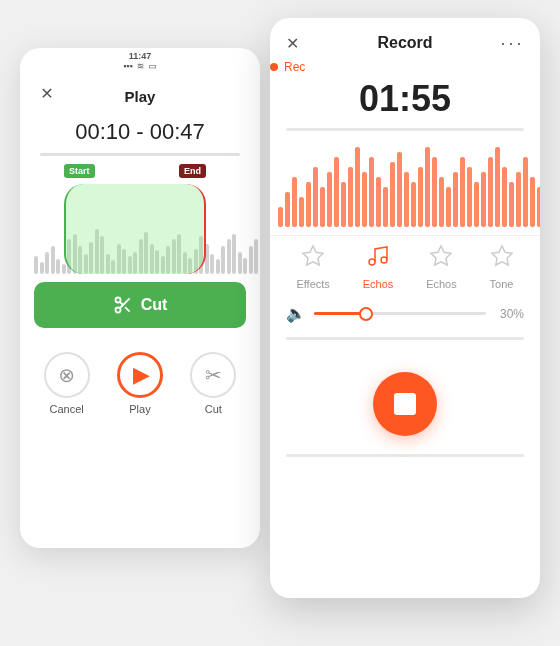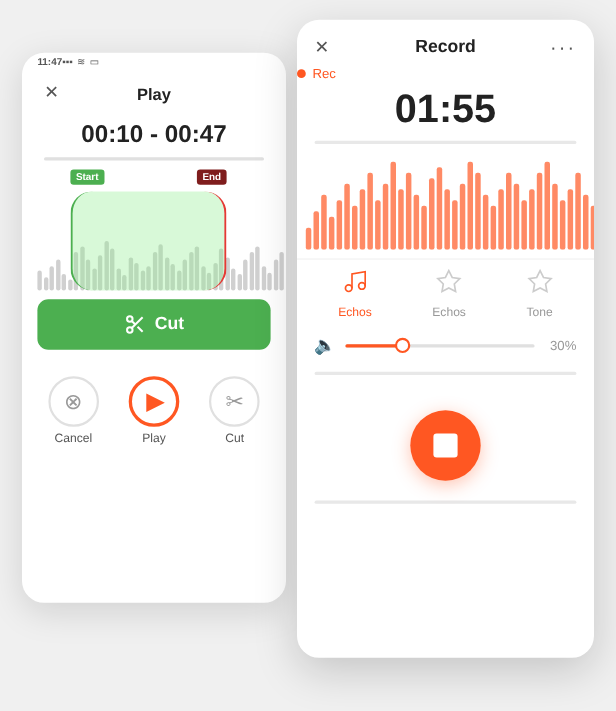--- a/index.html
+++ b/index.html
@@ -55,21 +55,21 @@
       font-size: 16px;
     }
     .edit-title {
       font-size: 15px;
       font-weight: 600;
       color: #222;
     }
     .edit-time-range {
       text-align: center;
       font-size: 22px;
-      font-weight: 700;
+      font-weight: 400;
       color: #222;
       padding: 6px 0 4px;
     }
     .edit-slider-bar {
       margin: 4px 20px 8px;
       height: 3px;
       background: #e0e0e0;
       border-radius: 2px;
     }
 
@@ -376,21 +376,23 @@
       background: #e8e8e8;
       border-radius: 2px;
     }
 
     
     .status-bar {
       font-size: 9px;
       color: #555;
       padding: 3px 14px;
       display: flex;
-      align-items: center;
+      justify-content: space-between;
+      align-items: center;
+      flex-direction: column;
     }
     .status-time { font-weight: 600; }
     .status-icons { display: flex; gap: 4px; align-items: center; }
   </style>
 </head>
 <body>
 
 <div class="scene">
 
   <div class="edit-panel">
@@ -548,20 +550,28 @@
         <div style="width: 5px; height: 60px; background: rgb(255, 138, 101); border-radius: 2px; flex-shrink: 0;"></div>
         <div style="width: 5px; height: 45px; background: rgb(255, 138, 101); border-radius: 2px; flex-shrink: 0;"></div>
         <div style="width: 5px; height: 55px; background: rgb(255, 138, 101); border-radius: 2px; flex-shrink: 0;"></div>
         <div style="width: 5px; height: 70px; background: rgb(255, 138, 101); border-radius: 2px; flex-shrink: 0;"></div>
         <div style="width: 5px; height: 50px; background: rgb(255, 138, 101); border-radius: 2px; flex-shrink: 0;"></div>
         <div style="width: 5px; height: 40px; background: rgb(255, 138, 101); border-radius: 2px; flex-shrink: 0;"></div>
       </div>
 
     <div class="tabs-row">
       <div class="tab-item">
+        <span class="tab-icon">
+          <svg width="24" height="24" viewBox="0 0 24 24" fill="none" stroke="#ccc" stroke-width="1.5">
+              <polygon points="12,2 15.09,8.26 22,9.27 17,14.14 18.18,21.02 12,17.77 5.82,21.02 7,14.14 2,9.27 8.91,8.26"></polygon>
+            </svg>
+        </span>
+        <span class="tab-label">Effects</span>
+      </div>
+      <div class="tab-item">
         <span class="tab-icon active">
           <svg width="24" height="24" viewBox="0 0 24 24" fill="none" stroke="#ff5722" stroke-width="1.5">
               <path d="M9 18V5l12-2v13"></path>
               <circle cx="6" cy="18" r="3"></circle>
               <circle cx="18" cy="16" r="3"></circle>
             </svg>
         </span>
         <span class="tab-label active">Echos</span>
       </div>
       <div class="tab-item">

